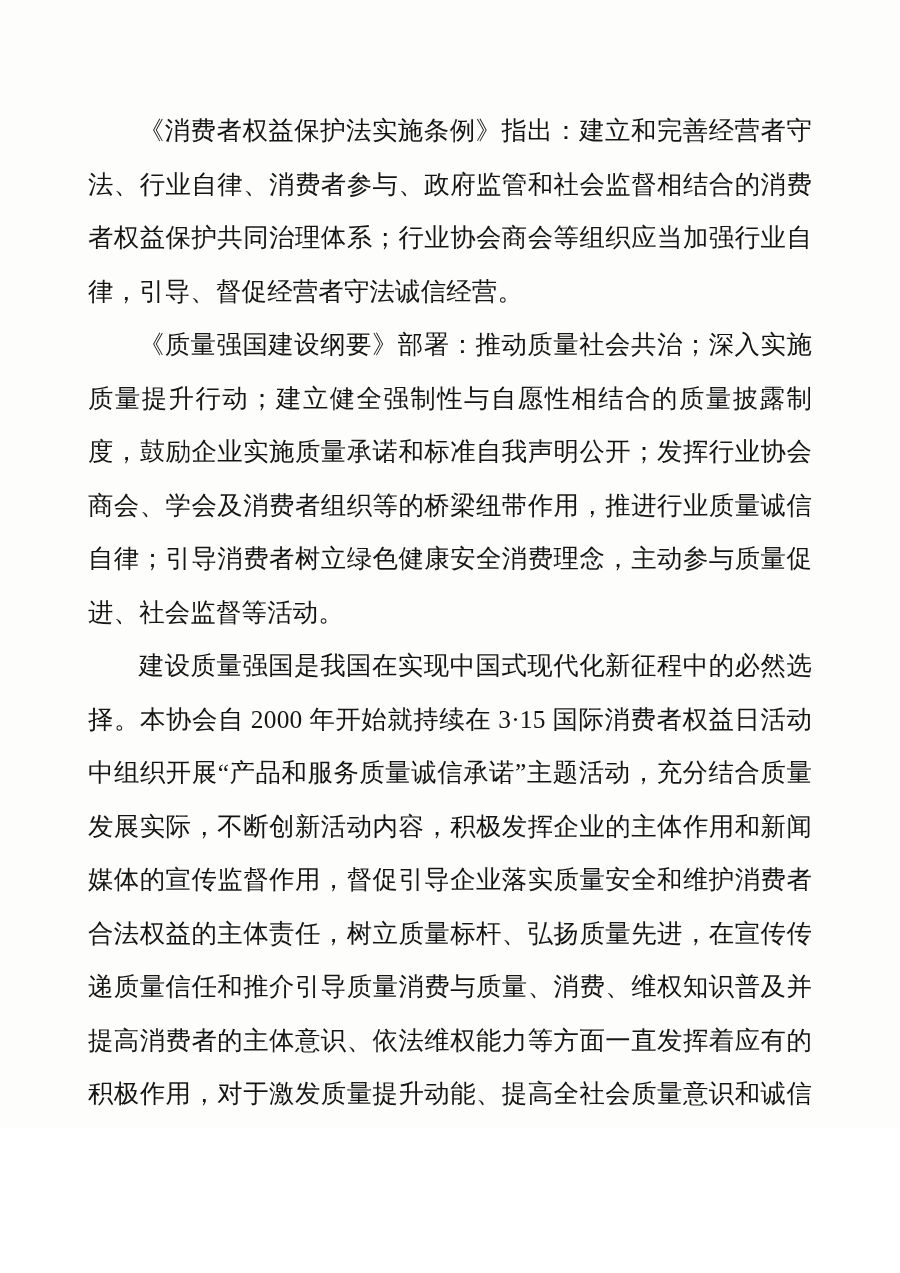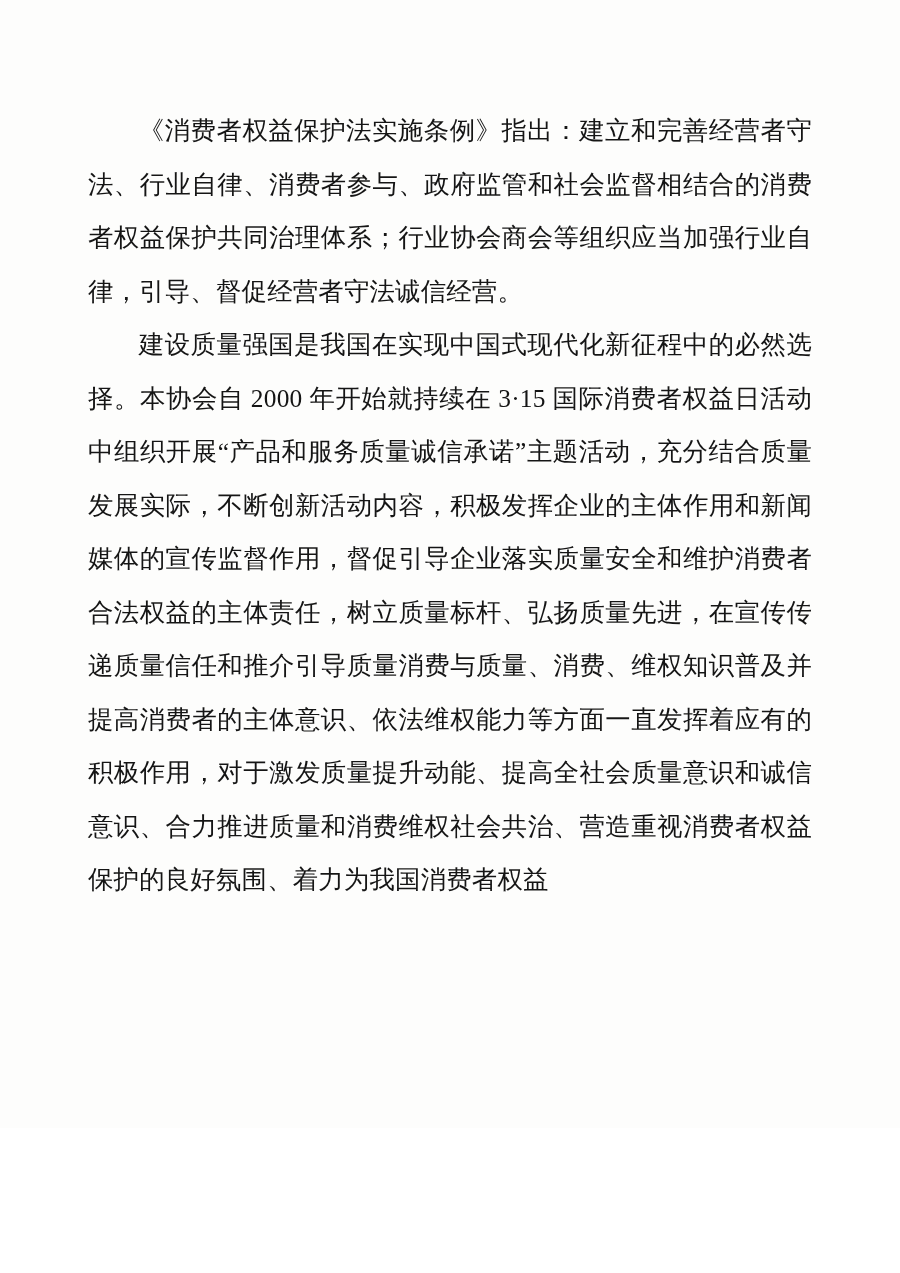--- a/index.html
+++ b/index.html
@@ -48,20 +48,21 @@
     font-family: "Liberation Serif", "DejaVu Serif", serif;
   }
 </style>
 </head>
 <body>
 
 <div class="page">
 
   <div class="content">
     <p class="para">《消费者权益保护法实施条例》指出：建立和完善经营者守法、行业自律、消费者参与、政府监管和社会监督相结合的消费者权益保护共同治理体系；行业协会商会等组织应当加强行业自律，引导、督促经营者守法诚信经营。</p>
+    <p class="para">《质量强国建设纲要》部署：推动质量社会共治；深入实施质量提升行动；建立健全强制性与自愿性相结合的质量披露制度，鼓励企业实施质量承诺和标准自我声明公开；发挥行业协会商会、学会及消费者组织等的桥梁纽带作用，推进行业质量诚信自律；引导消费者树立绿色健康安全消费理念，主动参与质量促进、社会监督等活动。</p>
     <p class="para">建设质量强国是我国在实现中国式现代化新征程中的必然选择。本协会自 2000 年开始就持续在 3·15 国际消费者权益日活动中组织开展“产品和服务质量诚信承诺”主题活动，充分结合质量发展实际，不断创新活动内容，积极发挥企业的主体作用和新闻媒体的宣传监督作用，督促引导企业落实质量安全和维护消费者合法权益的主体责任，树立质量标杆、弘扬质量先进，在宣传传递质量信任和推介引导质量消费与质量、消费、维权知识普及并提高消费者的主体意识、依法维权能力等方面一直发挥着应有的积极作用，对于激发质量提升动能、提高全社会质量意识和诚信意识、合力推进质量和消费维权社会共治、营造重视消费者权益保护的良好氛围、着力为我国消费者权益</p>
   </div>
 
   <div class="footer">
     <span class="page-number">— 2 —</span>
   </div>
 
 </div>
 
 </body></html>

